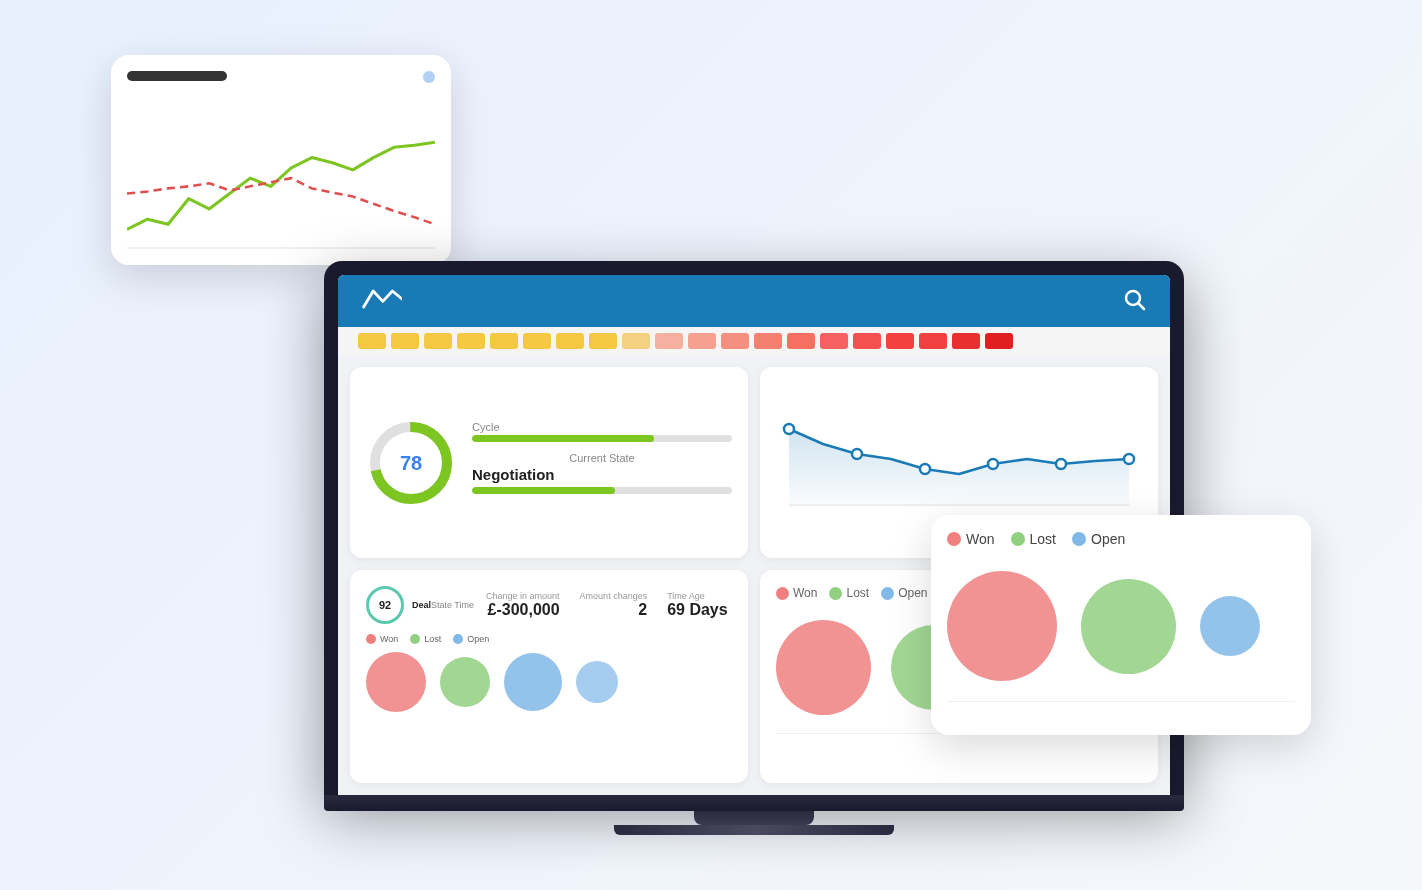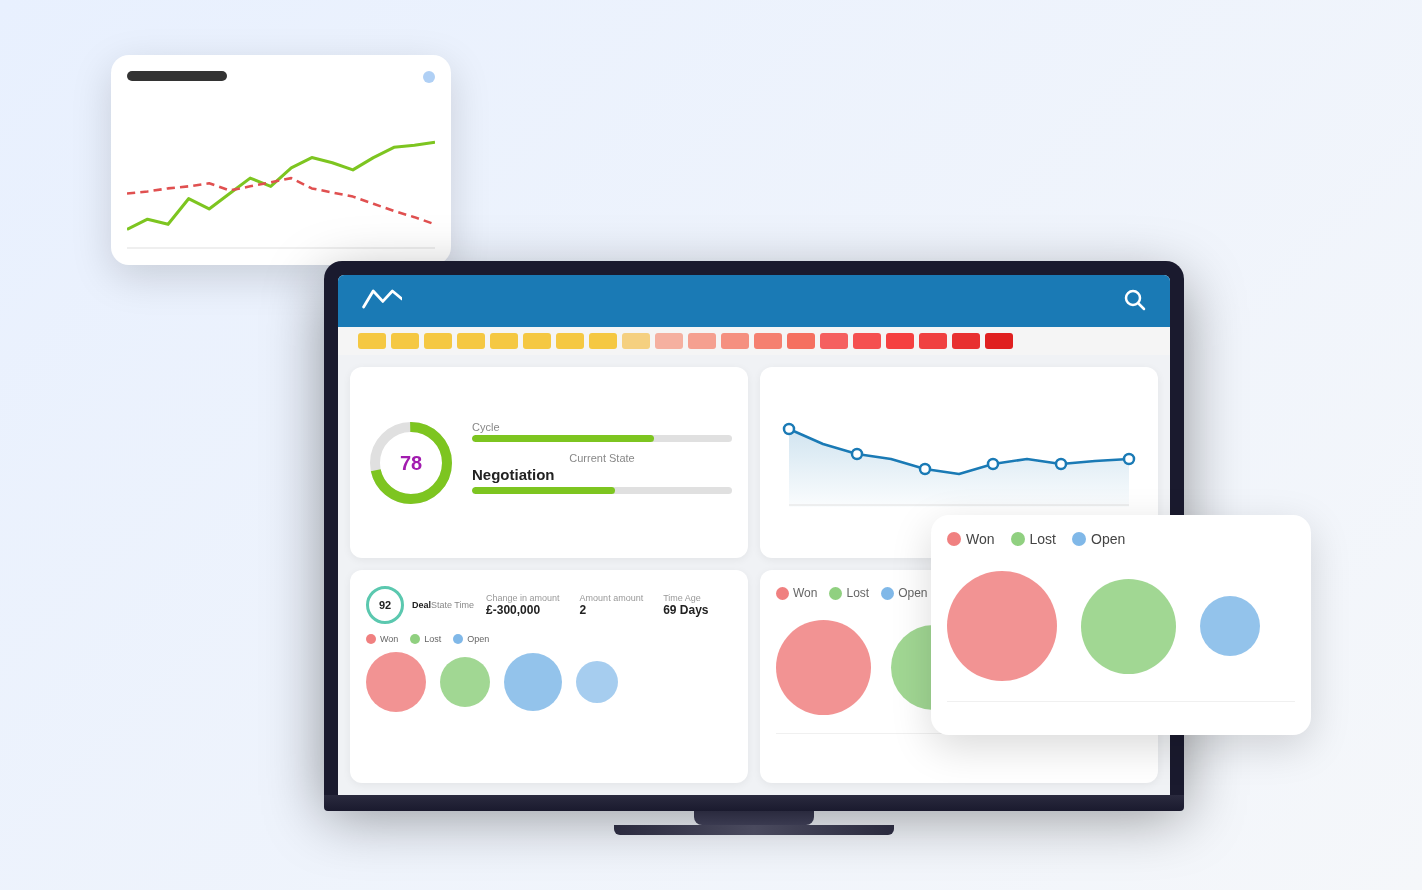--- a/index.html
+++ b/index.html
@@ -111,21 +111,21 @@
       height: 90px;
     }
 
     .donut-number {
       position: absolute;
       top: 50%;
       left: 50%;
       transform: translate(-50%, -50%);
       font-size: 20px;
       font-weight: 700;
-      color: #a21caf;
+      color: #3b82f6;
     }
 
     .card-stats {
       flex: 1;
     }
 
     .stat-label {
       font-size: 11px;
       color: #888;
       margin-bottom: 2px;
@@ -205,23 +205,24 @@
       display: flex;
       flex-direction: column;
     }
 
     .stat-item-label {
       font-size: 9px;
       color: #999;
     }
 
     .stat-item-value {
-      font-size: 12px;
+      font-size: 16px;
       font-weight: 600;
       color: #222;
+      text-align: right;
     }
 
     .legend-row {
       display: flex;
       gap: 12px;
       align-items: center;
       margin-bottom: 8px;
     }
 
     .legend-item {
@@ -440,21 +441,21 @@
               <div style="display:flex;margin-right:4px;">
                 <span style="font-size:9px;font-weight:700;color:#222;">Deal</span>
                 <span style="font-size:9px;color:#888;">State Time</span>
               </div>
               <div class="stats-items">
                 <div class="stat-item">
                   <span class="stat-item-label">Change in amount</span>
                   <span class="stat-item-value">£-300,000</span>
                 </div>
                 <div class="stat-item">
-                  <span class="stat-item-label">Amount amount</span>
+                  <span class="stat-item-label">Amount changes</span>
                   <span class="stat-item-value">2</span>
                 </div>
                 <div class="stat-item">
                   <span class="stat-item-label">Time Age</span>
                   <span class="stat-item-value">69 Days</span>
                 </div>
               </div>
             </div>
 
             <div class="legend-row">

